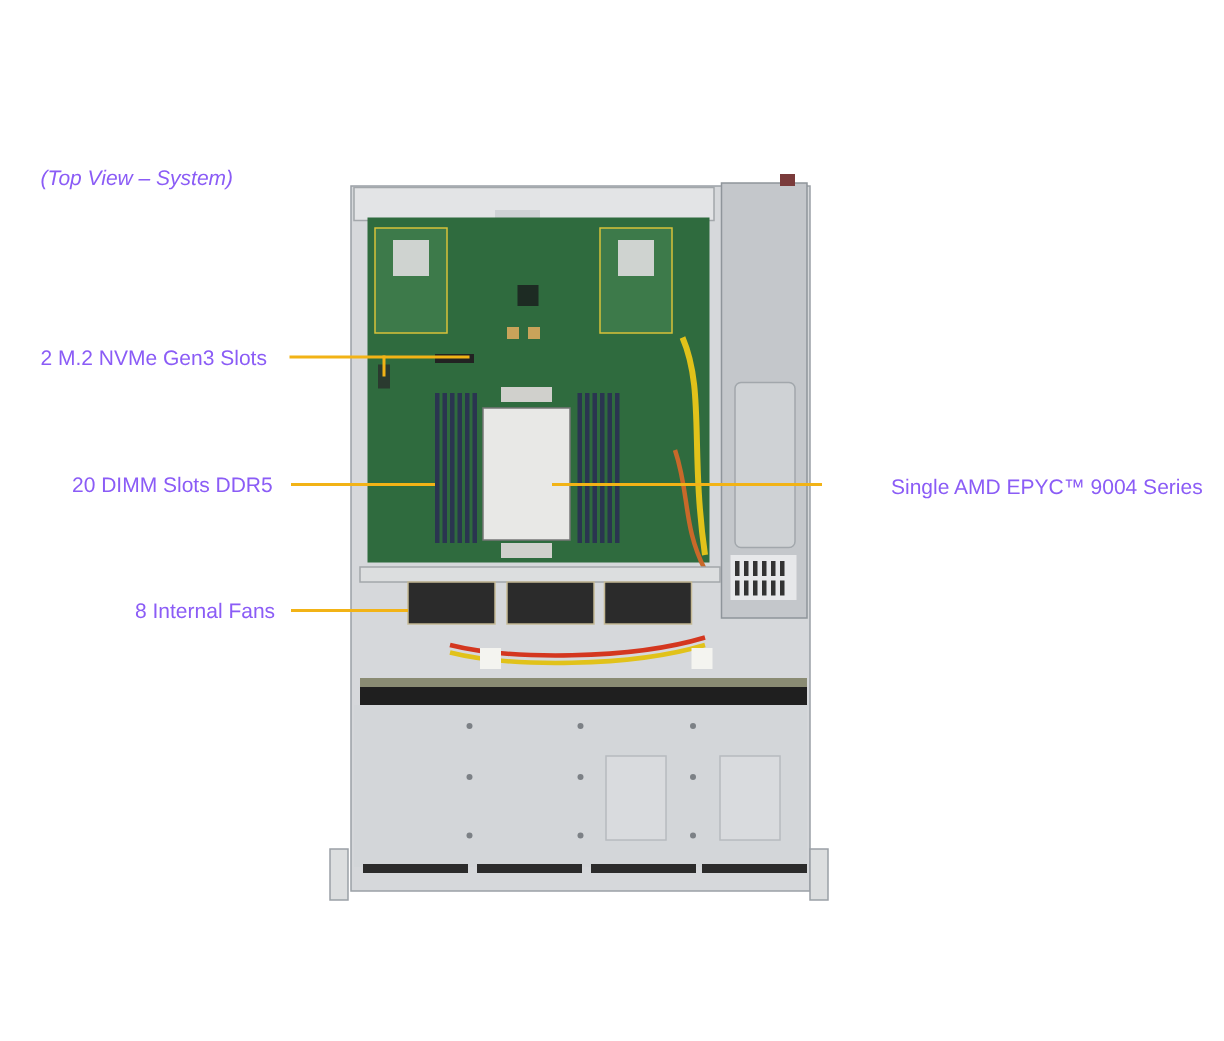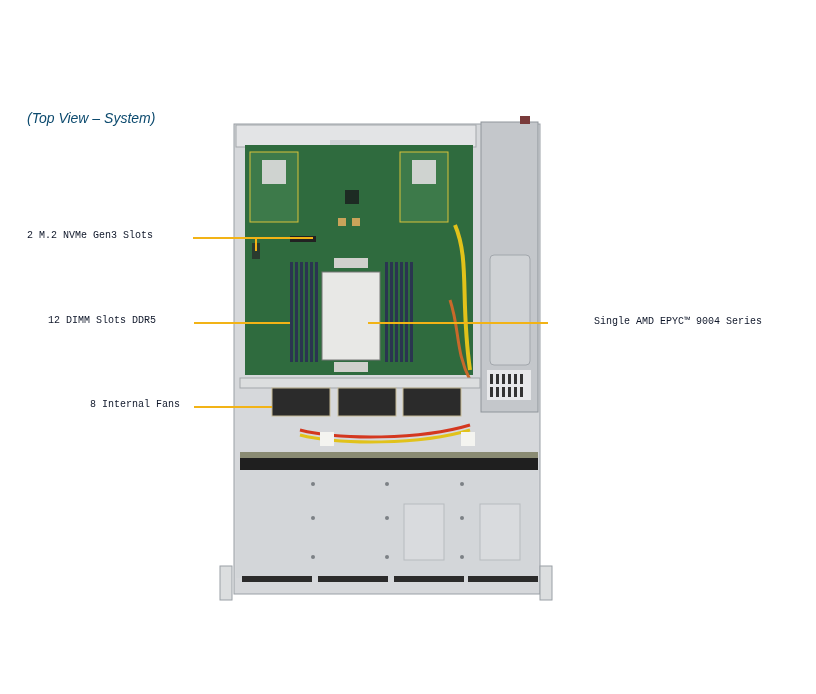--- a/index.html
+++ b/index.html
@@ -1,18 +1,18 @@
 <!DOCTYPE html>
 <html><head>
 <meta charset="utf-8">
 <style>
   html, body { margin:0; padding:0; background:#ffffff; }
   body { width:816px; height:694px; position:relative; overflow:hidden; font-family:"Liberation Sans", sans-serif; }
-  .caption { position:absolute; left:27px; top:110px; font-size:14px; font-style:italic; color:#0c4a6e; }
-  .label { position:absolute; font-size:10px; color:#0f172a; white-space:nowrap;font-family:Liberation Mono, monospace; }
+  .caption { position:absolute; left:27px; top:110px; font-size:14px; font-style:italic; color:#8b5cf6; }
+  .label { position:absolute; font-size:14px; color:#8b5cf6; white-space:nowrap; }
   .leader { position:absolute; height:2px; background:#f2b316; }
   .leader-v { position:absolute; width:2px; background:#f2b316; }
   svg.server { position:absolute; left:0; top:0; }
 </style>
 </head>
 <body>
 
 <div class="caption">(Top View – System)</div>
 
 <svg class="server" width="816" height="694">
@@ -115,20 +115,20 @@
   <rect x="468" y="576" width="70" height="6" fill="#2b2b2b"></rect>
 
   <rect x="220" y="566" width="12" height="34" fill="#dcdedf" stroke="#9aa0a6"></rect>
   <rect x="540" y="566" width="12" height="34" fill="#dcdedf" stroke="#9aa0a6"></rect>
 </svg>
 
 <div class="label" style="left:27px; top:230px;">2 M.2 NVMe Gen3 Slots</div>
 <div class="leader" style="left:193px; top:237px; width:120px;"></div>
 <div class="leader-v" style="left:255px; top:237px; height:14px;"></div>
 
-<div class="label" style="left:48px; top:315px;">12 DIMM Slots DDR5</div>
+<div class="label" style="left:48px; top:315px;">20 DIMM Slots DDR5</div>
 <div class="leader" style="left:194px; top:322px; width:96px;"></div>
 
 <div class="label" style="left:90px; top:399px;">8 Internal  Fans</div>
 <div class="leader" style="left:194px; top:406px; width:78px;"></div>
 
 <div class="leader" style="left:368px; top:322px; width:180px;"></div>
 <div class="label" style="left:594px; top:316px;">Single AMD EPYC™ 9004 Series</div>
 
 </body></html>

